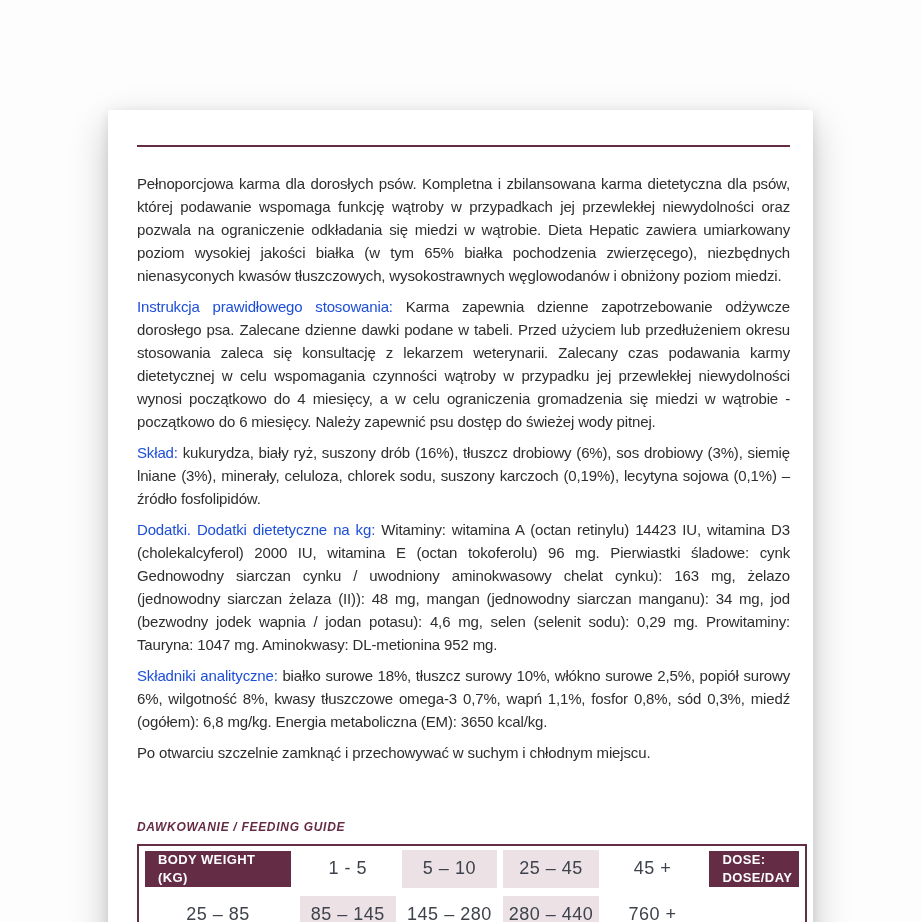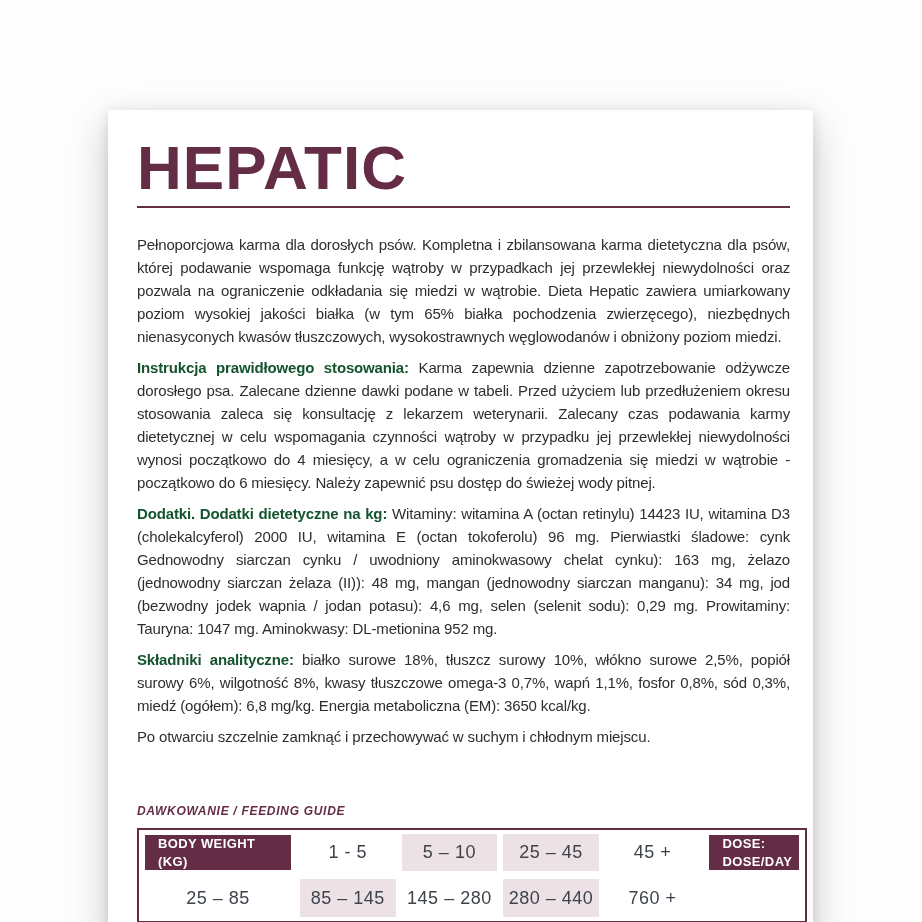--- a/index.html
+++ b/index.html
@@ -15,21 +15,21 @@
   .title {
     font-size: 62px; font-weight: 900; line-height: 0.98;
     color: #652c45; letter-spacing: 1px;
   }
   .rule { margin-top: 7px; height: 2px; width: 653px; background: #652c45; }
   .body-text { margin-top: 25px; width: 653px; }
   .body-text p {
     font-size: 15px; line-height: 23px; letter-spacing: -0.15px;
     color: #2e2e2e; text-align: justify; margin-bottom: 8px;
   }
-  .body-text p b { font-weight: 700; color: #14532d; }
+  .body-text p b { font-weight: 400; color: #1d4ed8; }
   .fg-heading {
     margin-top: 56px; font-size: 12px; font-weight: 800;
     letter-spacing: 0.7px; color: #652c45; font-style: italic;
   }
   .fg-table {
     margin-top: 10px; width: 670px; height: 95px;
     border: 2px solid #652c45;
     display: grid;
     grid-template-columns: 158px repeat(5, 1fr);
     grid-template-rows: 1fr 1fr;
@@ -47,26 +47,26 @@
     font-size: 18px; color: #3e434b; letter-spacing: 0.5px; font-weight: 500;
   }
   .val-block.pink { background: #ece2e6; }
 </style>
 </head>
 <body>
 
 <div class="page">
   <div class="card">
 
-    <h1 class="title">HEPATIC</h1>
     <div class="rule"></div>
 
     <div class="body-text">
       <p><b></b><span>Pełnoporcjowa karma dla dorosłych psów. Kompletna i zbilansowana karma dietetyczna dla psów, której podawanie wspomaga funkcję wątroby w przypadkach jej przewlekłej niewydolności oraz pozwala na ograniczenie odkładania się miedzi w wątrobie. Dieta Hepatic zawiera umiarkowany poziom wysokiej jakości białka (w tym 65% białka pochodzenia zwierzęcego), niezbędnych nienasyconych kwasów tłuszczowych, wysokostrawnych węglowodanów i obniżony poziom miedzi.</span></p>
       <p><b>Instrukcja prawidłowego stosowania:</b><span> Karma zapewnia dzienne zapotrzebowanie odżywcze dorosłego psa. Zalecane dzienne dawki podane w tabeli. Przed użyciem lub przedłużeniem okresu stosowania zaleca się konsultację z lekarzem weterynarii. Zalecany czas podawania karmy dietetycznej w celu wspomagania czynności wątroby w przypadku jej przewlekłej niewydolności wynosi początkowo do 4 miesięcy, a w celu ograniczenia gromadzenia się miedzi w wątrobie - początkowo do 6 miesięcy. Należy zapewnić psu dostęp do świeżej wody pitnej.</span></p>
+      <p><b>Skład:</b><span> kukurydza, biały ryż, suszony drób (16%), tłuszcz drobiowy (6%), sos drobiowy (3%), siemię lniane (3%), minerały, celuloza, chlorek sodu, suszony karczoch (0,19%), lecytyna sojowa (0,1%) – źródło fosfolipidów.</span></p>
       <p><b>Dodatki. Dodatki dietetyczne na kg:</b><span> Witaminy: witamina A (octan retinylu) 14423 IU, witamina D3 (cholekalcyferol) 2000 IU, witamina E (octan tokoferolu) 96 mg. Pierwiastki śladowe: cynk Gednowodny siarczan cynku / uwodniony aminokwasowy chelat cynku): 163 mg, żelazo (jednowodny siarczan żelaza (II)): 48 mg, mangan (jednowodny siarczan manganu): 34 mg, jod (bezwodny jodek wapnia / jodan potasu): 4,6 mg, selen (selenit sodu): 0,29 mg. Prowitaminy: Tauryna: 1047 mg. Aminokwasy: DL-metionina 952 mg.</span></p>
       <p><b>Składniki analityczne:</b><span> białko surowe 18%, tłuszcz surowy 10%, włókno surowe 2,5%, popiół surowy 6%, wilgotność 8%, kwasy tłuszczowe omega-3 0,7%, wapń 1,1%, fosfor 0,8%, sód 0,3%, miedź (ogółem): 6,8 mg/kg. Energia metaboliczna (EM): 3650 kcal/kg.</span></p>
       <p><b></b><span>Po otwarciu szczelnie zamknąć i przechowywać w suchym i chłodnym miejscu.</span></p>
     </div>
 
     <div class="fg-heading">DAWKOWANIE / FEEDING GUIDE</div>
 
     <div class="fg-table">
 
       <div class="cell">

